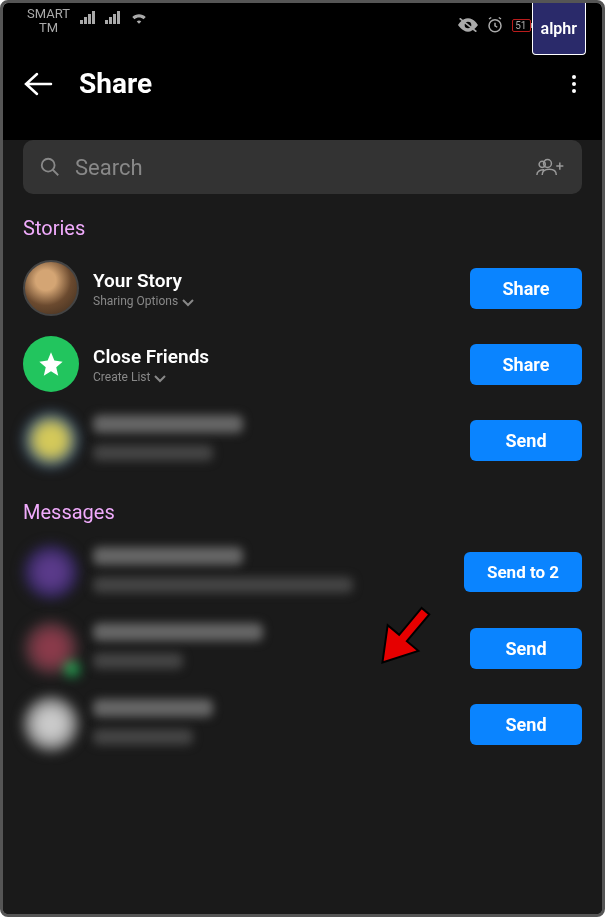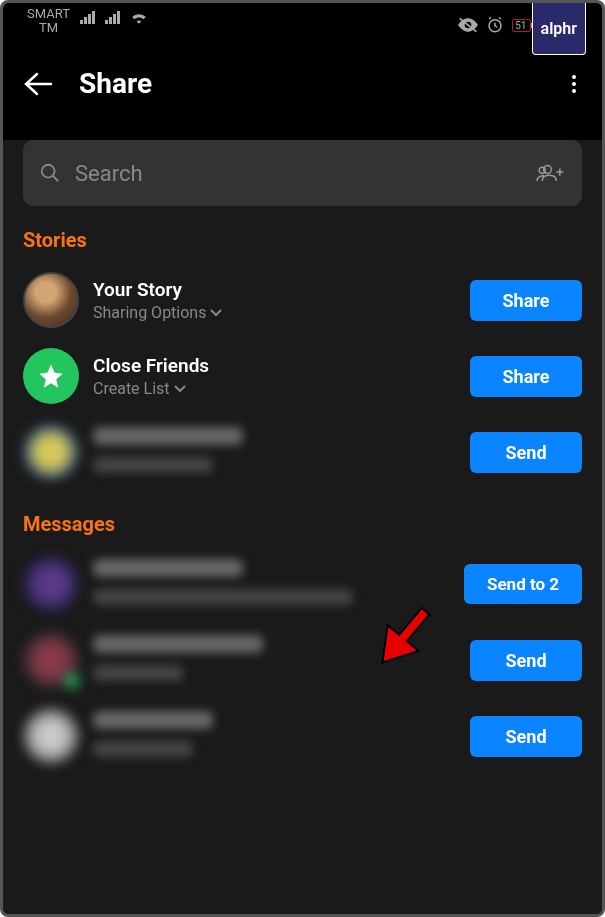--- a/index.html
+++ b/index.html
@@ -41,45 +41,45 @@
       display: flex; align-items: center; padding: 24px 20px 20px 20px; gap: 26px;
     }
     .back-arrow { color: #fff; display:flex; align-items:center; }
     .header-title { color: #fff; font-size: 28px; font-weight: 700; flex:1; }
     .more-dots { color:#fff; display:flex; flex-direction:column; gap:3px; padding-right:6px;}
     .more-dots span{ width:4px;height:4px;background:#fff;border-radius:50%;}
 
     
     .content { background:#1a1a1a; padding:0 20px; height: calc(100% - 120px); border-radius:0; }
     .search-bar {
-      margin-top:20px; background:#333; border-radius:10px; height:66px;
+      margin-top:20px; background:#333; border-radius:10px; height:54px;
       display:flex; align-items:center; padding:0 16px; gap:14px;
     }
     .search-icon { color:#888; }
     .search-placeholder { color:#888; font-size:22px; flex:1;}
     .add-people { color:#999; }
 
-    .section-title { color:#f97316; font-size:20px; font-weight:700; margin-top:22px; margin-bottom:10px;}
+    .section-title { color:#f0abfc; font-size:20px; font-weight:400; margin-top:22px; margin-bottom:10px;}
 
     .list-row {
       display:flex; align-items:center; padding:10px 0; gap:14px;
     }
     .avatar { width:56px; height:56px; border-radius:50%; flex-shrink:0; }
     .avatar.dog { background: radial-gradient(circle at 40% 35%, #d4a574 22%, #6b4a2f 55%, #3a2a1c 100%); border:2px solid #444;}
     .avatar.green { background:#22c55e; display:flex; align-items:center; justify-content:center;}
     .avatar.blurred { filter: blur(6px); }
     .avatar.b1 { background: radial-gradient(circle, #d4c95a 35%, #2a4a7a 70%);}
     .avatar.b2 { background: radial-gradient(circle, #5a3a8a 30%, #1a1a3a 80%); }
     .avatar.b3 { background: radial-gradient(circle, #8a3a4a 30%, #2a2a2a 80%); position:relative;}
     .avatar.b3::after{content:"";position:absolute;bottom:0;right:0;width:14px;height:14px;background:#22c55e;border-radius:50%;filter:blur(2px);}
     .avatar.b4 { background: radial-gradient(circle, #cacaca 30%, #555 80%);}
 
     .row-text { flex:1; min-width:0;}
     .row-title { color:#fff; font-size:19px; font-weight:600; display:flex; align-items:center; gap:6px;}
-    .row-sub { color:#888; font-size:16px; display:flex; align-items:center; gap:4px; margin-top:2px;}
+    .row-sub { color:#888; font-size:12px; display:flex; align-items:flex-end; gap:4px; margin-top:2px;}
 
     .row-title.blurred, .row-sub.blurred {
       background:#555; color:transparent; border-radius:6px; filter:blur(5px);
       height:16px; display:inline-block;
     }
     .row-title.blurred { width:150px; height:18px; background:#666; margin-bottom:6px;}
     .row-sub.blurred { width:120px; background:#444;}
     .row-sub.blurred.wide { width:260px;}
 
     .action-btn {

